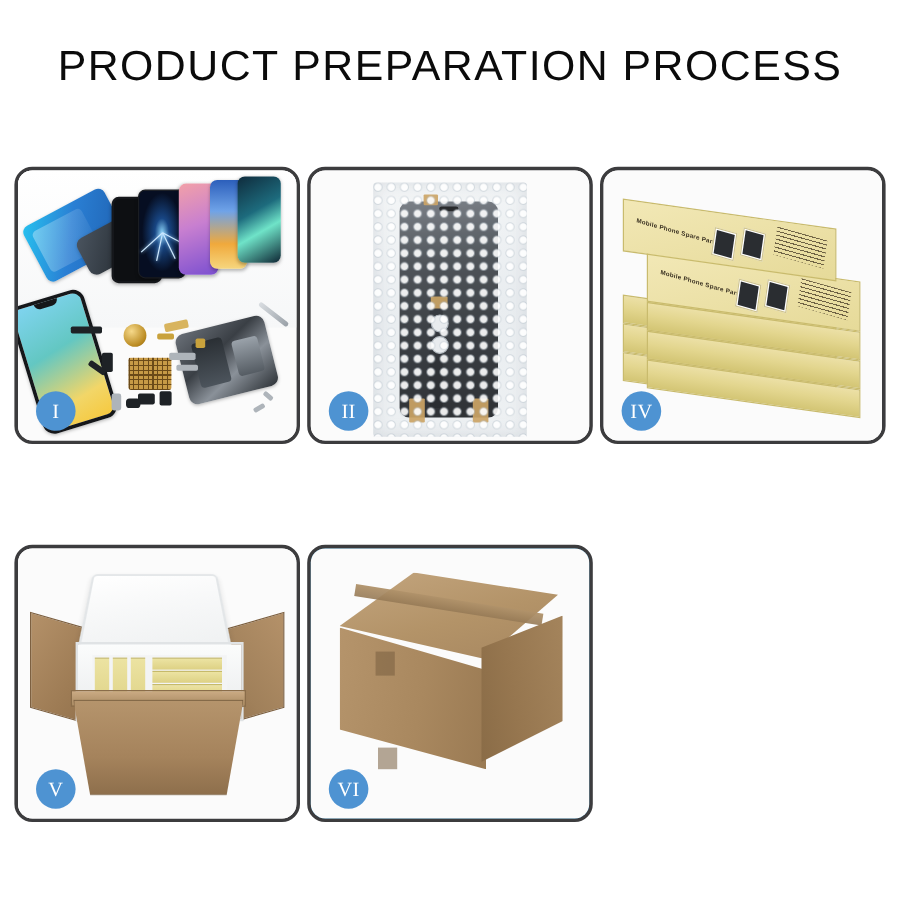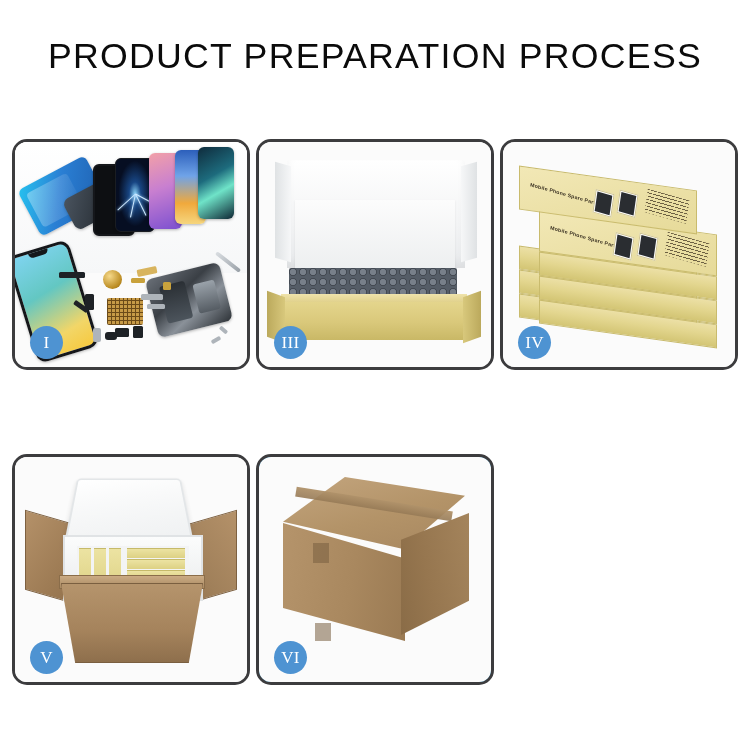--- a/index.html
+++ b/index.html
@@ -426,31 +426,39 @@
       <div class="chip dark" style="left:118px; top:184px; width:10px; height:12px;"></div>
       <div class="chip silver" style="left:78px;  top:186px; width:8px;  height:14px; border-radius:2px;"></div>
       <div class="chip dark" style="left:90px;  top:190px; width:12px; height:8px; border-radius:3px;"></div>
       <div class="chip gold" style="left:148px; top:140px; width:8px;  height:8px;"></div>
       <div class="chip silver" style="left:196px; top:196px; width:10px; height:4px; transform:rotate(-30deg);"></div>
       <div class="chip silver" style="left:204px; top:186px; width:9px;  height:4px; transform:rotate(40deg);"></div>
     </div>
     <div class="badge">I</div>
   </div>
 
-
-  <div class="panel p3">
+  <div class="panel p2">
     <div class="panel-inner">
-      <div class="b3-lid"></div>
-      <div class="b3-foam"></div>
-      <div class="b3-bubble"></div>
-      <div class="b3-rim"></div>
-      <div class="b3-front"></div>
+      <div class="bag">
+        <div class="screen2">
+          <div class="cam"></div>
+          <div class="flexstrip"></div>
+          <div class="connector" style="left:26px; top:52%; width:13px; height:13px; border-radius:50%;"></div>
+          <div class="connector" style="left:26px; top:62%; width:13px; height:13px; border-radius:50%;"></div>
+          <div class="tape" style="left:26px; top:44%; width:14px; height:10px;"></div>
+          <div class="tape" style="left:20px; top:-6px; width:12px; height:9px;"></div>
+          <div class="tape" style="left:8px;  bottom:-4px; width:13px; height:20px;"></div>
+          <div class="tape" style="right:8px; bottom:-4px; width:13px; height:20px;"></div>
+        </div>
+        <div class="bubbles"></div>
+      </div>
     </div>
-    <div class="badge">III</div>
+    <div class="badge">II</div>
   </div>
+
 
   <div class="panel p4">
     <div class="panel-inner">
       <div class="stack">
 
         <div class="sbox" style="left:8px;  top:146px; width:176px; height:22px; transform:skewY(8deg);"></div>
         <div class="sbox" style="left:8px;  top:122px; width:176px; height:22px; transform:skewY(8deg);"></div>
         <div class="sbox" style="left:8px;  top:98px;  width:176px; height:22px; transform:skewY(8deg);"></div>
         <div class="sbox" style="left:28px; top:152px; width:176px; height:22px; transform:skewY(8deg);"></div>
         <div class="sbox" style="left:28px; top:128px; width:176px; height:22px; transform:skewY(8deg);"></div>

